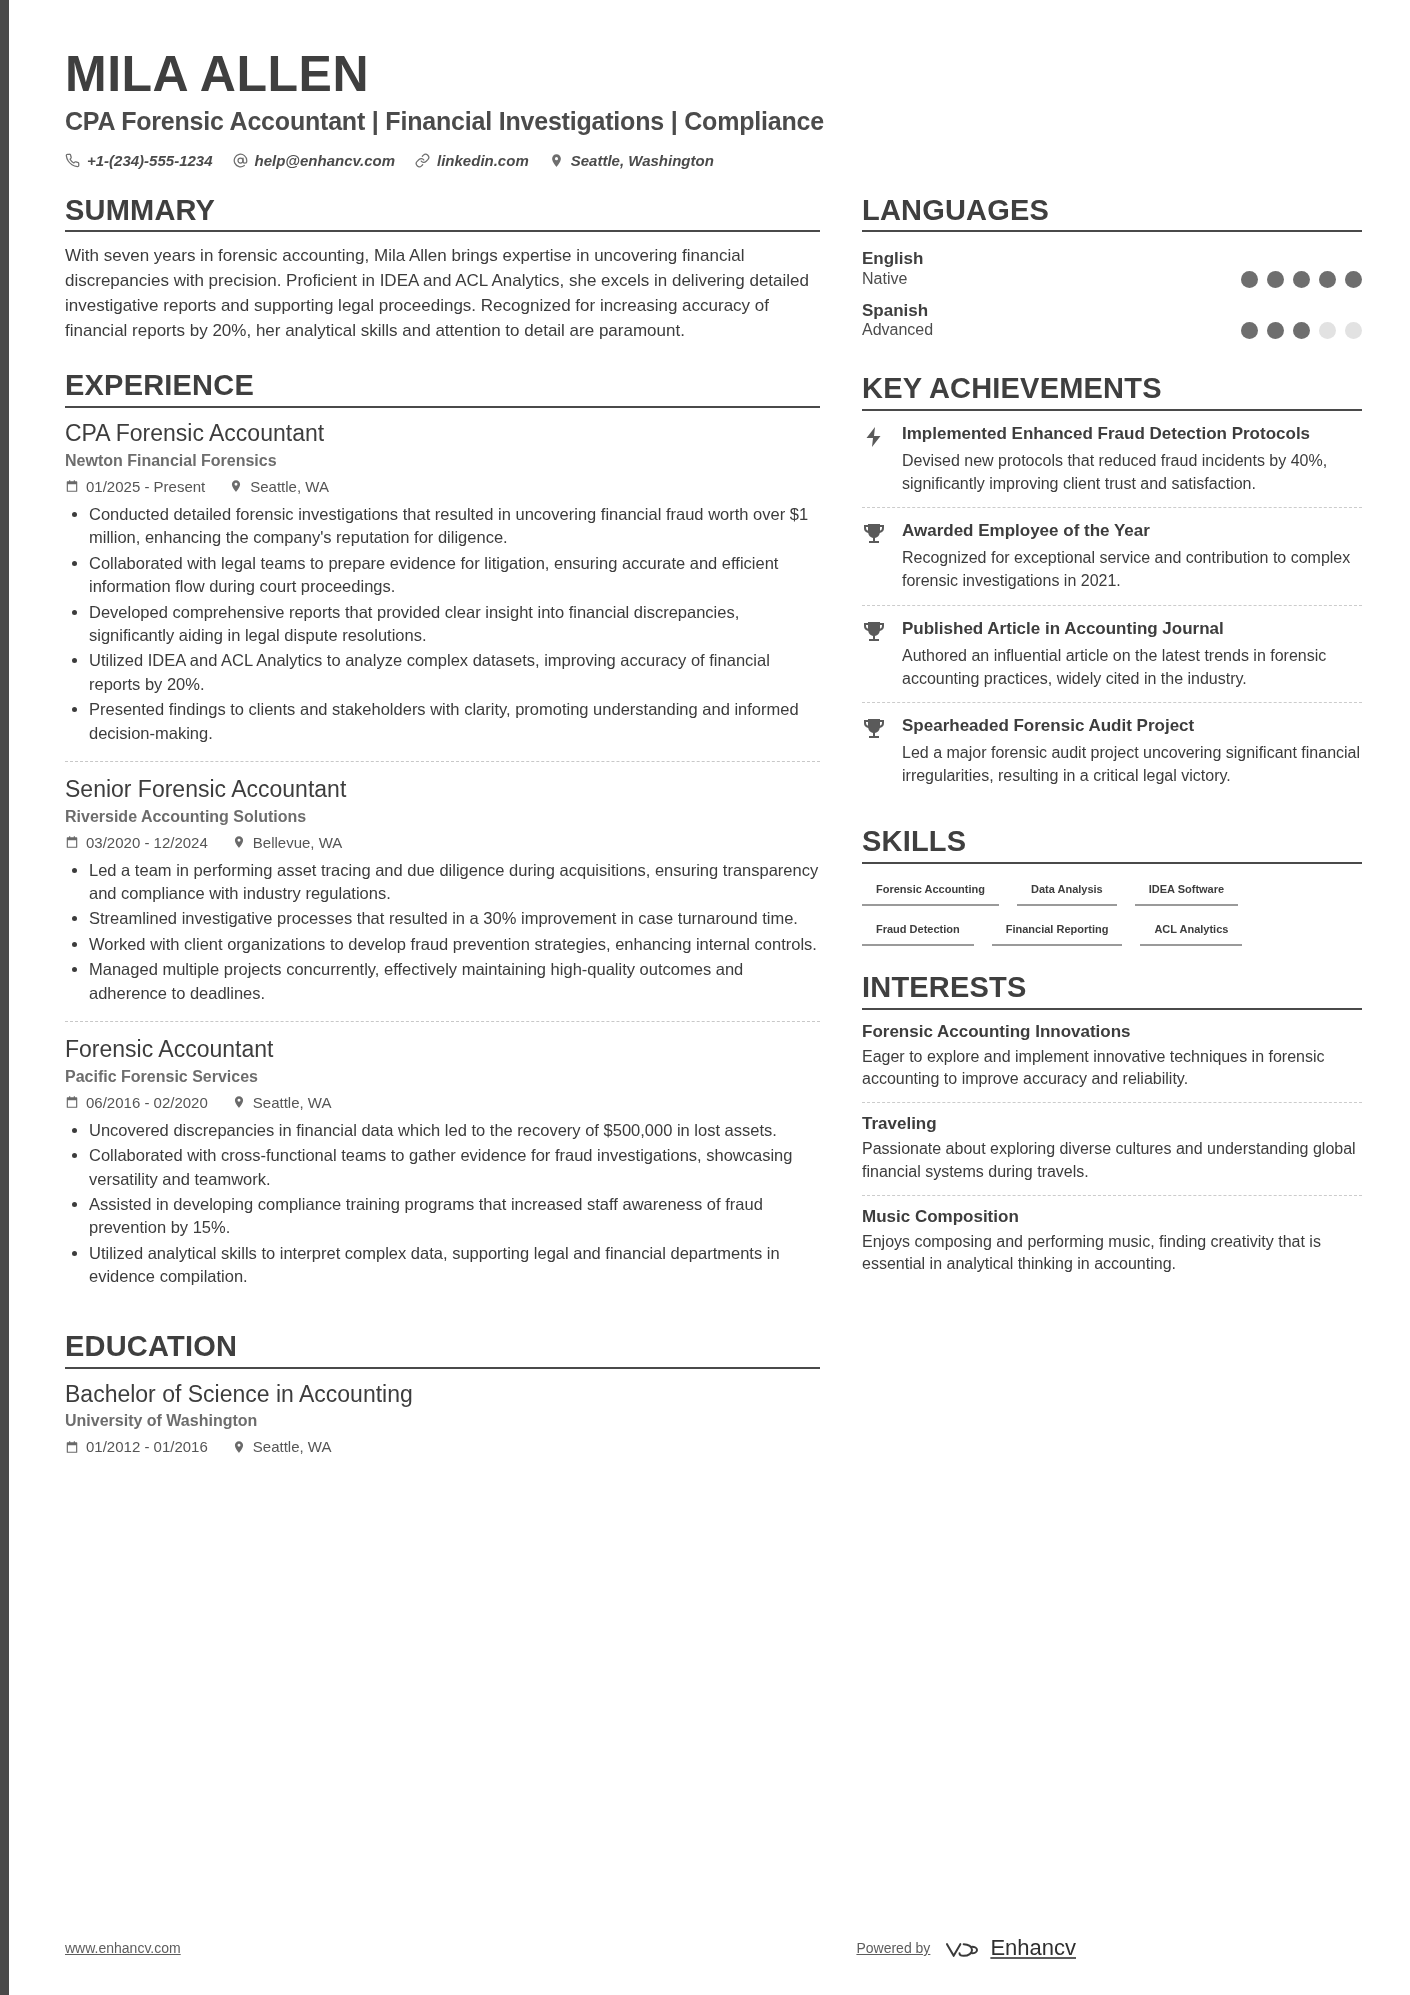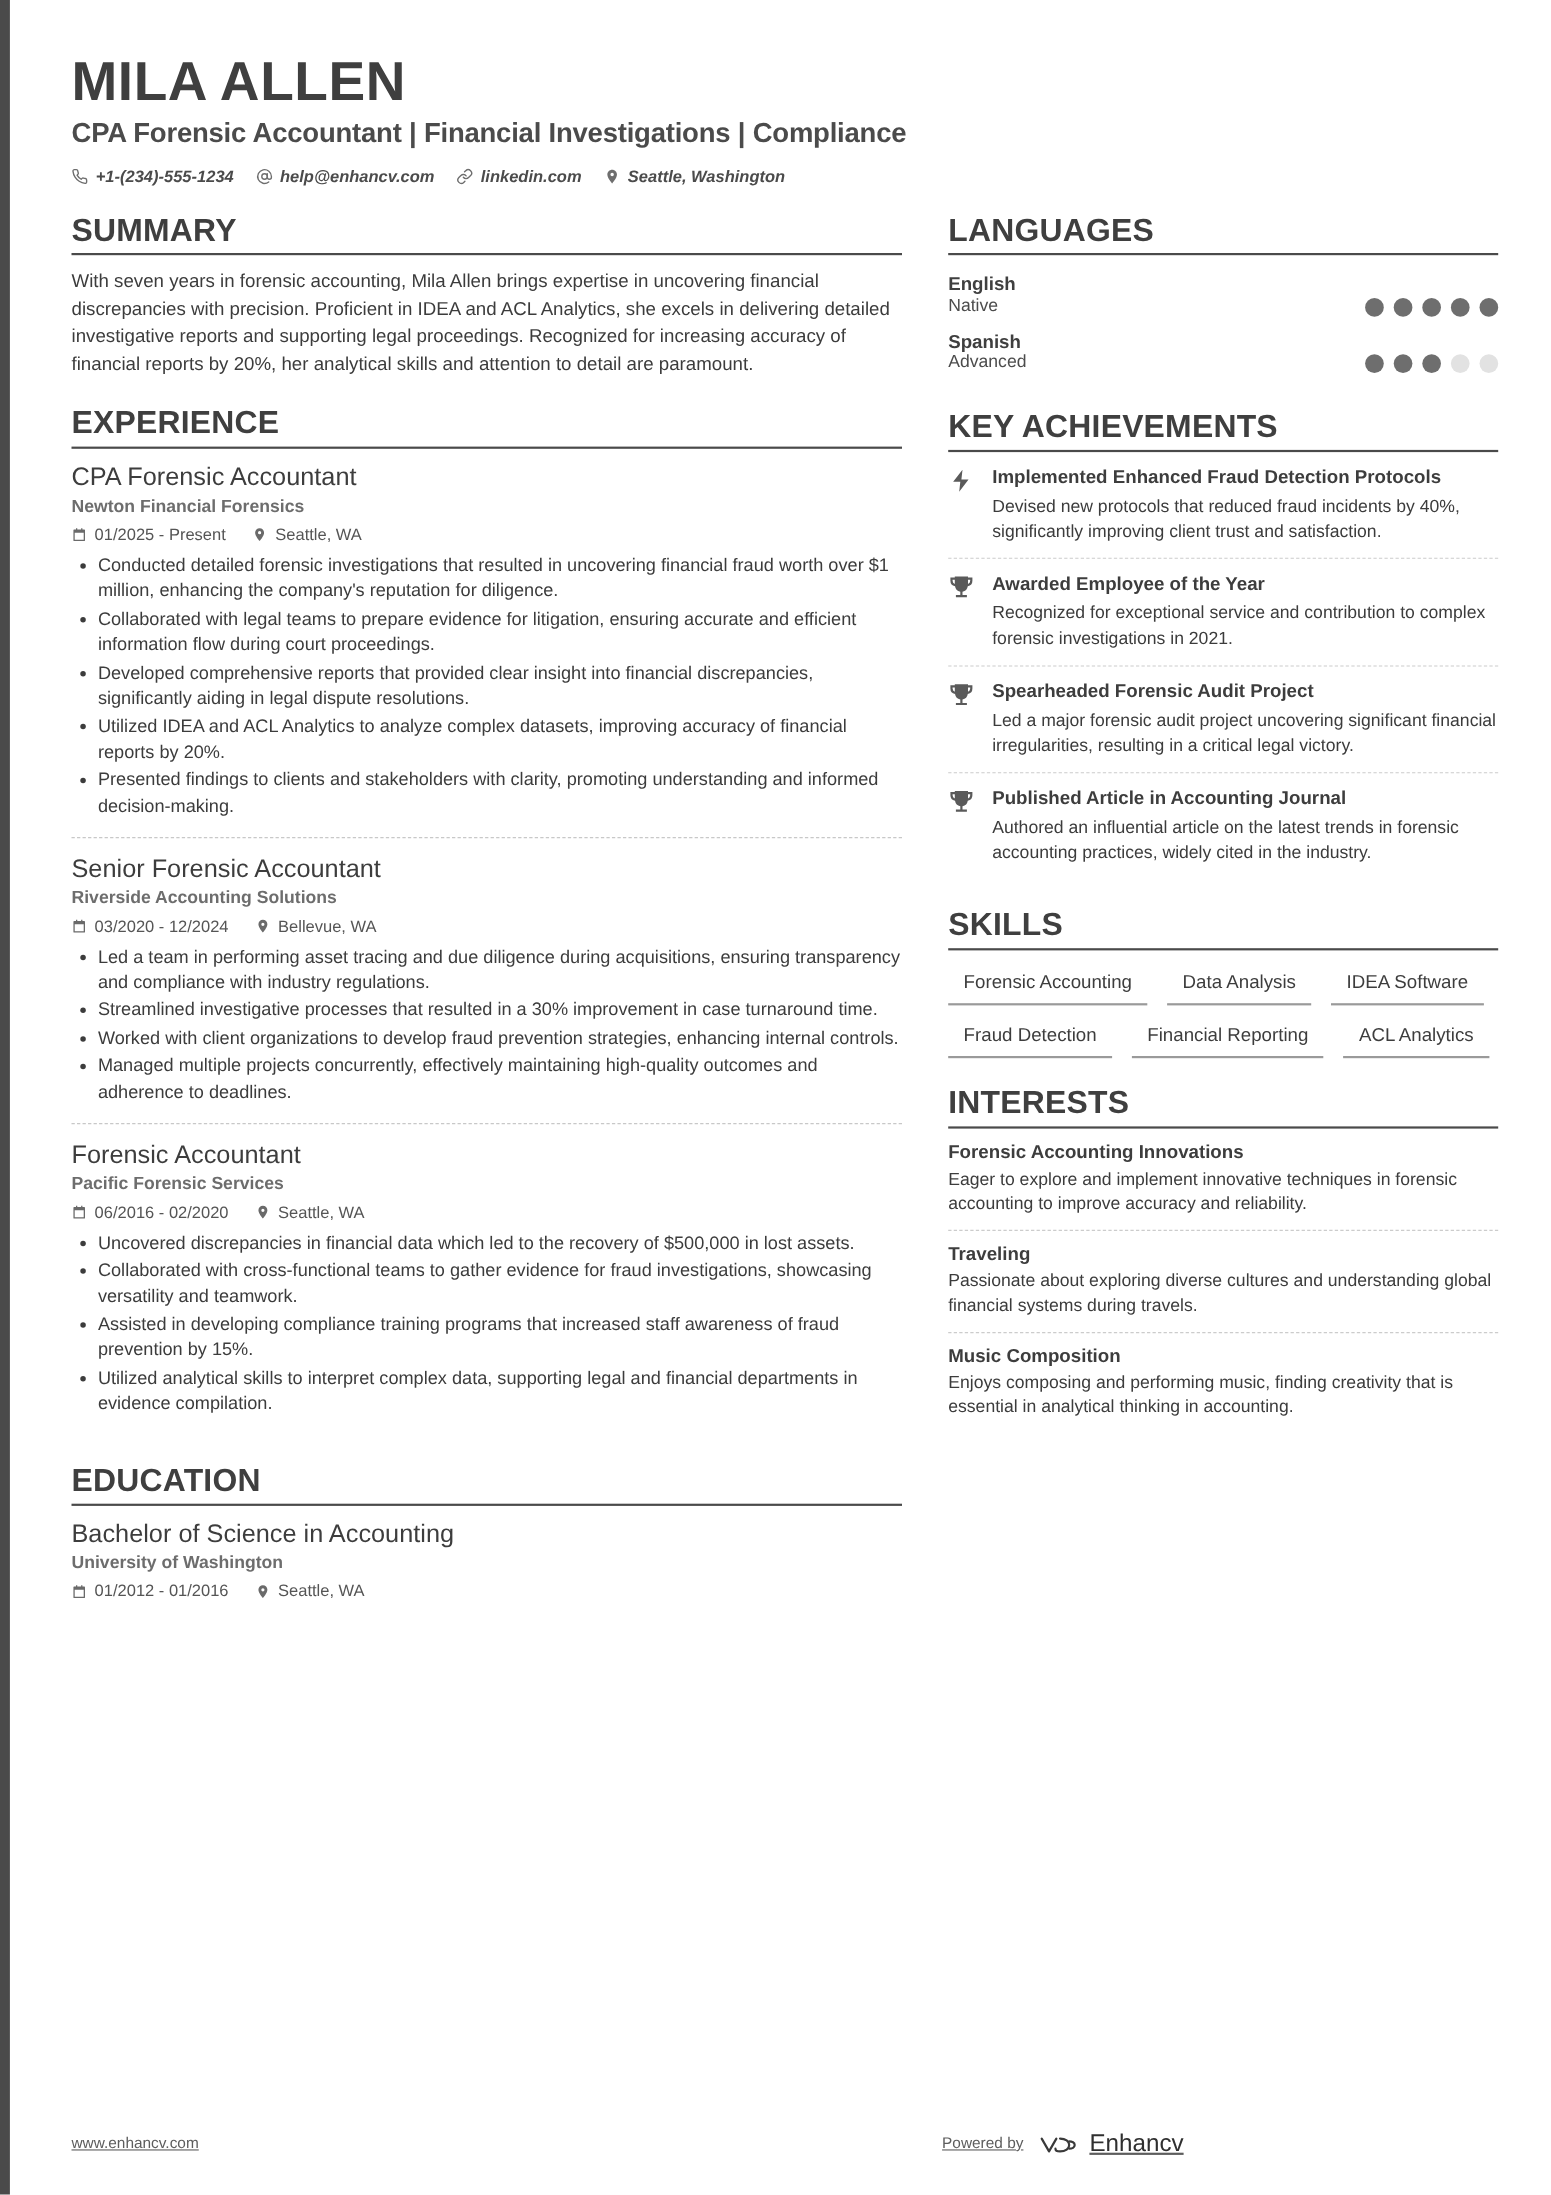--- a/index.html
+++ b/index.html
@@ -120,22 +120,22 @@
     margin-bottom: 12px;
     border-bottom: 1px dashed #cccccc;
   }
   .ach:last-child { border-bottom: none; }
   .ach-ico { flex: 0 0 26px; color: #5a5a5a; padding-top: 2px; }
   .ach-title { font-size: 17px; font-weight: bold; color: #3d3d3d; line-height: 1.3; margin-bottom: 5px; }
   .ach-desc { font-size: 16px; line-height: 1.42; color: #3c3c3c; }
   
   .skills-wrap { display: flex; flex-wrap: wrap; gap: 10px 18px; }
   .skill {
-    font-size: 17px;
-    font-weight: normal;
+    font-size: 11px;
+    font-weight: bold;
     color: #3d3d3d;
     padding: 7px 14px 9px 14px;
     border-bottom: 2px solid #9a9a9a;
     white-space: nowrap;
   }
   
   .interest {
     padding-bottom: 11px;
     margin-bottom: 11px;
     border-bottom: 1px dashed #cccccc;
@@ -401,34 +401,34 @@
           </div>
         </div>
 
         <div class="ach">
           <div class="ach-ico">
             <svg width="24" height="24" viewBox="0 0 24 24" fill="currentColor">
                 <path d="M18 3V2H6v1H2v3a5 5 0 0 0 4.2 4.94A6 6 0 0 0 11 15.9V19H7v2h10v-2h-4v-3.1a6 6 0 0 0 4.8-4.96A5 5 0 0 0 22 6V3h-4zM4 6V5h2v3.83A3 3 0 0 1 4 6zm16 0a3 3 0 0 1-2 2.83V5h2v1z"></path>
               </svg>
           </div>
           <div>
-            <div class="ach-title">Spearheaded Forensic Audit Project</div>
-            <div class="ach-desc">Led a major forensic audit project uncovering significant financial irregularities, resulting in a critical legal victory.</div>
+            <div class="ach-title">Published Article in Accounting Journal</div>
+            <div class="ach-desc">Authored an influential article on the latest trends in forensic accounting practices, widely cited in the industry.</div>
           </div>
         </div>
 
         <div class="ach">
           <div class="ach-ico">
             <svg width="24" height="24" viewBox="0 0 24 24" fill="currentColor">
                 <path d="M18 3V2H6v1H2v3a5 5 0 0 0 4.2 4.94A6 6 0 0 0 11 15.9V19H7v2h10v-2h-4v-3.1a6 6 0 0 0 4.8-4.96A5 5 0 0 0 22 6V3h-4zM4 6V5h2v3.83A3 3 0 0 1 4 6zm16 0a3 3 0 0 1-2 2.83V5h2v1z"></path>
               </svg>
           </div>
           <div>
-            <div class="ach-title">Published Article in Accounting Journal</div>
-            <div class="ach-desc">Authored an influential article on the latest trends in forensic accounting practices, widely cited in the industry.</div>
+            <div class="ach-title">Spearheaded Forensic Audit Project</div>
+            <div class="ach-desc">Led a major forensic audit project uncovering significant financial irregularities, resulting in a critical legal victory.</div>
           </div>
         </div>
       </div>
 
       <div class="section">
         <h2 class="sec-title">SKILLS</h2>
         <div class="skills-wrap">
           <span class="skill">Forensic Accounting</span>
           <span class="skill">Data Analysis</span>
           <span class="skill">IDEA Software</span>

